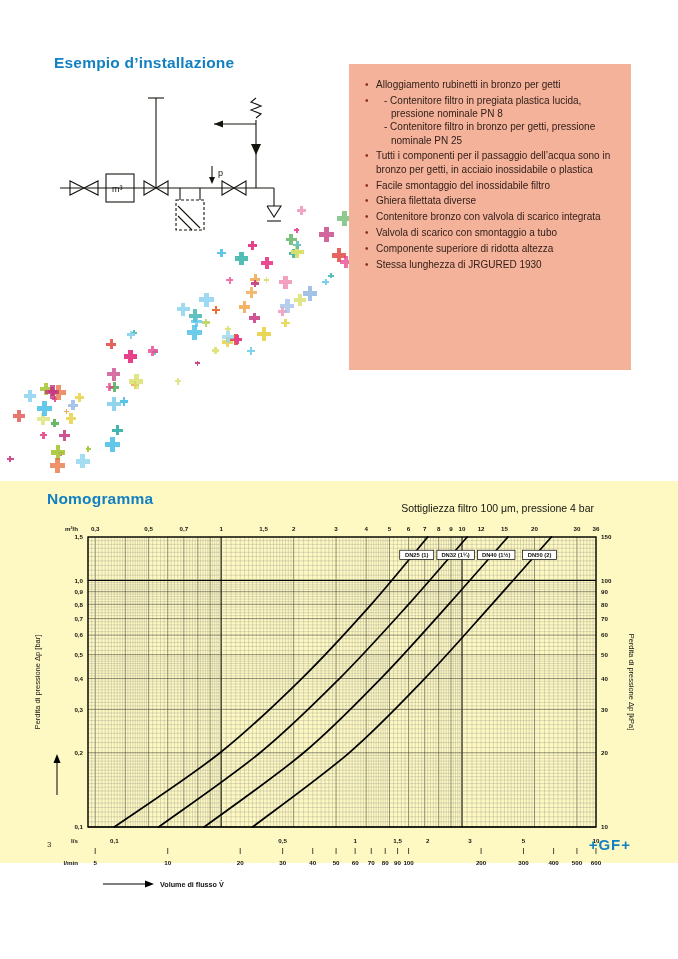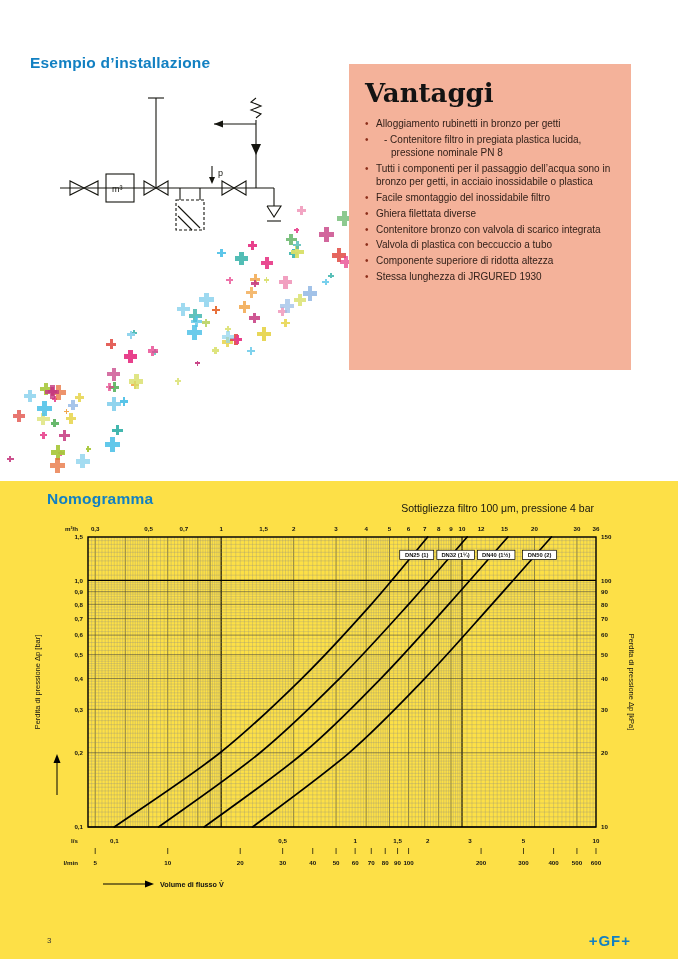--- a/index.html
+++ b/index.html
@@ -3,38 +3,38 @@
 <meta charset="utf-8">
 <style>
   *{margin:0;padding:0;box-sizing:border-box}
   html,body{width:678px;height:959px}
   body{font-family:"Liberation Sans",sans-serif;background:#fff}
   .page{position:relative;width:678px;height:959px;overflow:hidden;background:#fff}
 
   
   .top{position:absolute;left:0;top:0;width:678px;height:481px;overflow:hidden;background:#fff}
   .blue-heading{color:#1280c2;font-weight:bold;font-size:15.5px;letter-spacing:.2px}
-  .install-title{position:absolute;left:30px;top:54px}
+  .install-title{position:absolute;left:54px;top:54px}
   .diagram{position:absolute;left:52px;top:88px}
   .crosses{position:absolute;left:0;top:0;width:678px;height:481px;z-index:1}
   .cross{position:absolute}
   .cross::before,.cross::after{content:"";position:absolute;background:currentColor}
   .cross::before{left:0;top:34%;width:100%;height:32%}
   .cross::after{top:0;left:34%;height:100%;width:32%}
 
   .vantaggi{position:absolute;left:349px;top:64px;width:282px;height:306px;background:#f4b29a;padding:14px 16px 10px 16px;z-index:2}
   .vantaggi h1{font-family:"DejaVu Serif","Liberation Serif",serif;font-size:26px;font-weight:bold;color:#131313;margin-bottom:9px}
   .vantaggi ul{list-style:none}
   .vantaggi li{display:flex;font-size:10px;line-height:1.33;color:#33211a;margin-bottom:2.5px}
   .vantaggi .bullet{flex:0 0 11px;width:11px;color:#8c2f1b;font-size:10px}
   .vantaggi .li-body{flex:1}
   .vantaggi .sub{padding-left:15px;text-indent:-7px}
 
   
-  .bottom{position:absolute;left:0;top:481px;width:678px;height:478px;background:#fde047}
+  .bottom{position:absolute;left:0;top:481px;width:678px;height:382px;background:#fef9c3}
   .nomo-title{position:absolute;left:47px;top:9px}
   .subtitle{position:absolute;right:84px;top:21px;font-size:10.5px;color:#15150f}
   #chart{position:absolute;left:0;top:0}
   #chart text{font-family:"Liberation Sans",sans-serif}
   .diagram text{font-family:"Liberation Sans",sans-serif}
   .page-num{position:absolute;left:47px;bottom:14px;font-size:8px;color:#3a3a32}
   .gf-logo{position:absolute;right:47px;bottom:10px;font-size:15px;font-weight:bold;color:#1280c2;letter-spacing:1px}
 </style>
 </head>
 <body>
@@ -165,32 +165,32 @@
         <polyline points="215,118 229,118 222,129 215,118"></polyline>
         <line x1="215" y1="133" x2="229" y2="133"></line>
       </g>
       <g fill="#15150f" font-size="9" stroke="none">
         <text x="60" y="104">m³</text>
         <text x="166" y="88">p</text>
       </g>
     </svg>
 
     <aside class="vantaggi">
-      <h1>Vantaggi</h1>
       <ul id="vantaggi-list">
           <li>
             <span class="bullet">•</span>
             <div class="li-body">
               <div>Alloggiamento rubinetti in bronzo per getti</div>
             </div>
           </li>
           <li>
             <span class="bullet">•</span>
             <div class="li-body">
               <div class="sub">- Contenitore filtro in pregiata plastica lucida, pressione nominale PN 8</div>
+              <div class="sub">- Contenitore filtro in bronzo per getti, pressione nominale PN 25</div>
             </div>
           </li>
           <li>
             <span class="bullet">•</span>
             <div class="li-body">
               <div>Tutti i componenti per il passaggio dell’acqua sono in bronzo per getti, in acciaio inossidabile o plastica</div>
             </div>
           </li>
           <li>
             <span class="bullet">•</span>
@@ -206,21 +206,21 @@
           </li>
           <li>
             <span class="bullet">•</span>
             <div class="li-body">
               <div>Contenitore bronzo con valvola di scarico integrata</div>
             </div>
           </li>
           <li>
             <span class="bullet">•</span>
             <div class="li-body">
-              <div>Valvola di plastica con beccuccio a tubo</div>
+              <div>Valvola di scarico con smontaggio a tubo</div>
             </div>
           </li>
           <li>
             <span class="bullet">•</span>
             <div class="li-body">
               <div>Componente superiore di ridotta altezza</div>
             </div>
           </li>
           <li>
             <span class="bullet">•</span>

